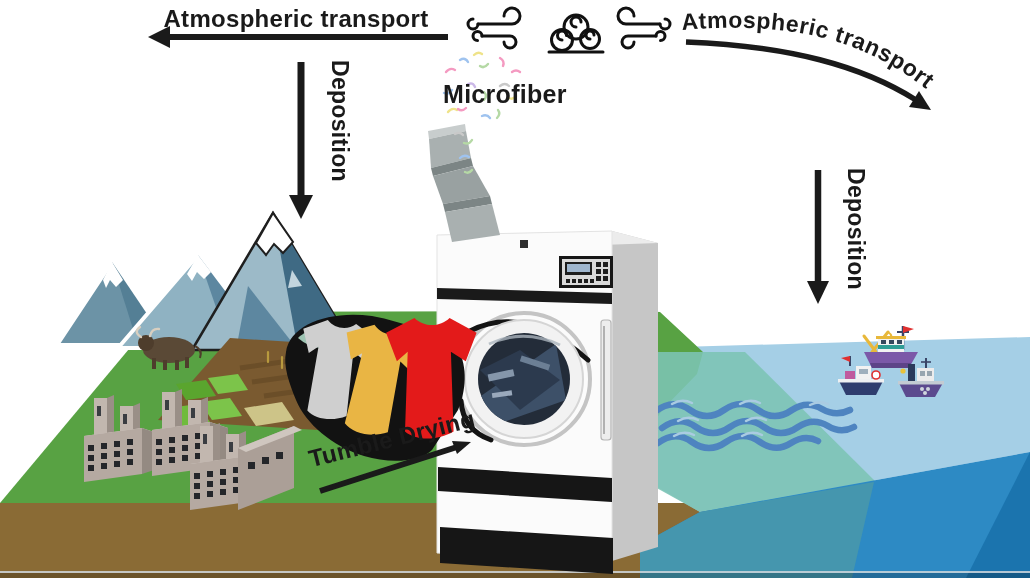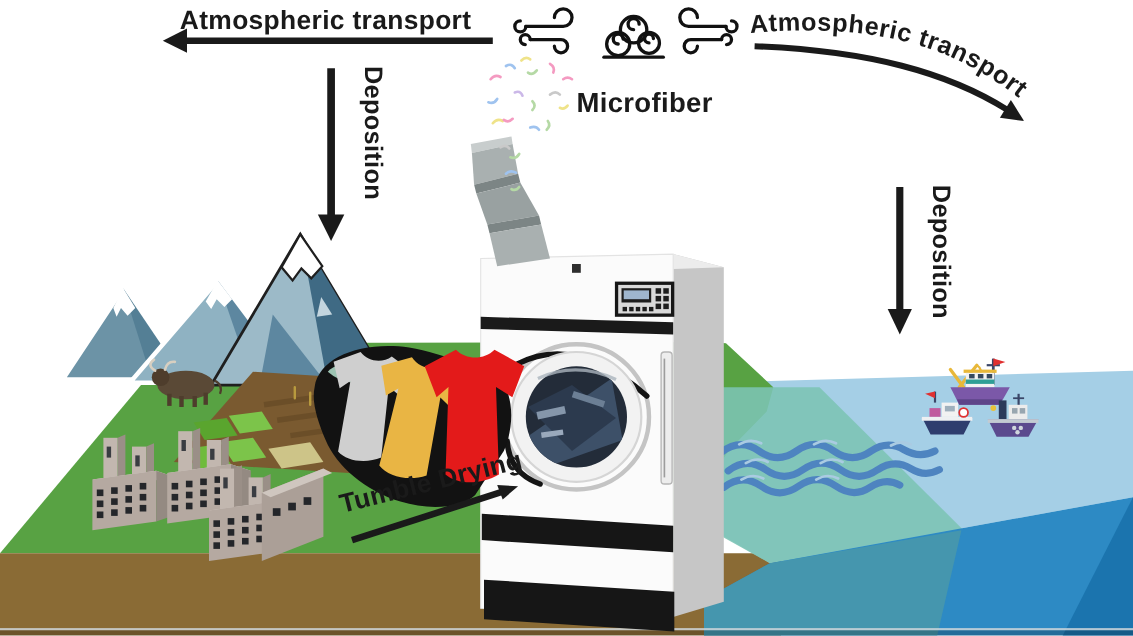--- a/index.html
+++ b/index.html
@@ -1,21 +1,21 @@
 <!DOCTYPE html>
 <html><head>
 <meta charset="utf-8">
 <style>
   html,body{margin:0;padding:0;background:#fff;}
   #stage{position:relative;width:1030px;height:578px;background:#ffffff;overflow:hidden;
          font-family:"Liberation Sans",sans-serif;}
   #scene{position:absolute;left:0;top:0;}
   .lbl{position:absolute;color:#1a1a1a;font-weight:700;white-space:nowrap;letter-spacing:.3px;}
   #atmLeft{left:146px;top:5px;width:300px;text-align:center;font-size:24px;}
-  #microfiber{left:476px;top:80px;width:220px;text-align:center;font-size:25px;}
+  #microfiber{left:443px;top:80px;width:220px;font-size:25px;}
   #depLeft{left:353px;top:60px;font-size:23px;transform-origin:0 0;transform:rotate(90deg);}
   #depRight{left:869px;top:168px;font-size:23px;transform-origin:0 0;transform:rotate(90deg);}
   #tumble{left:306px;top:446px;font-size:24px;transform-origin:0 0;transform:rotate(-14deg);}
 </style>
 </head>
 <body>
 
 <div id="stage">
 
 <svg id="scene" width="1030" height="578" viewBox="0 0 1030 578" xmlns="http://www.w3.org/2000/svg" xmlns:xlink="http://www.w3.org/1999/xlink">

